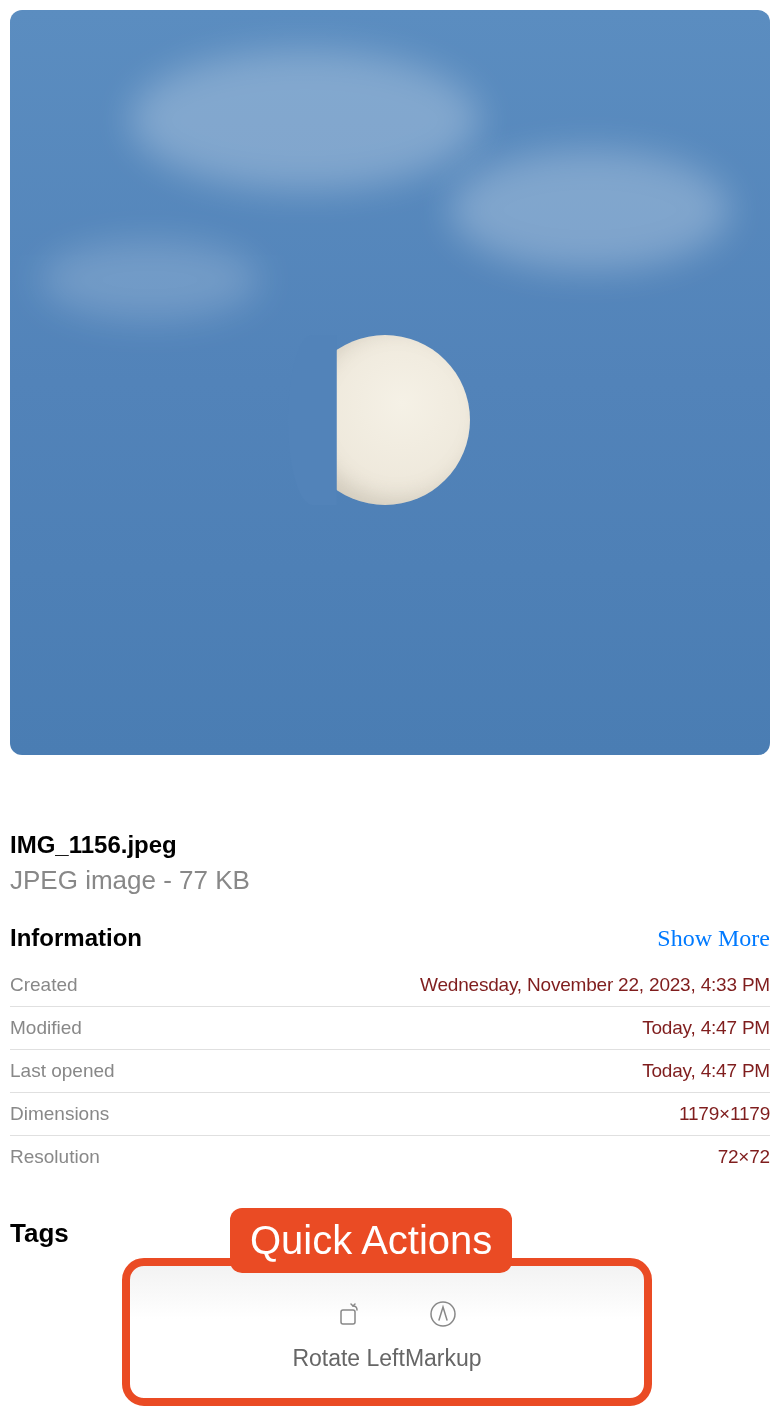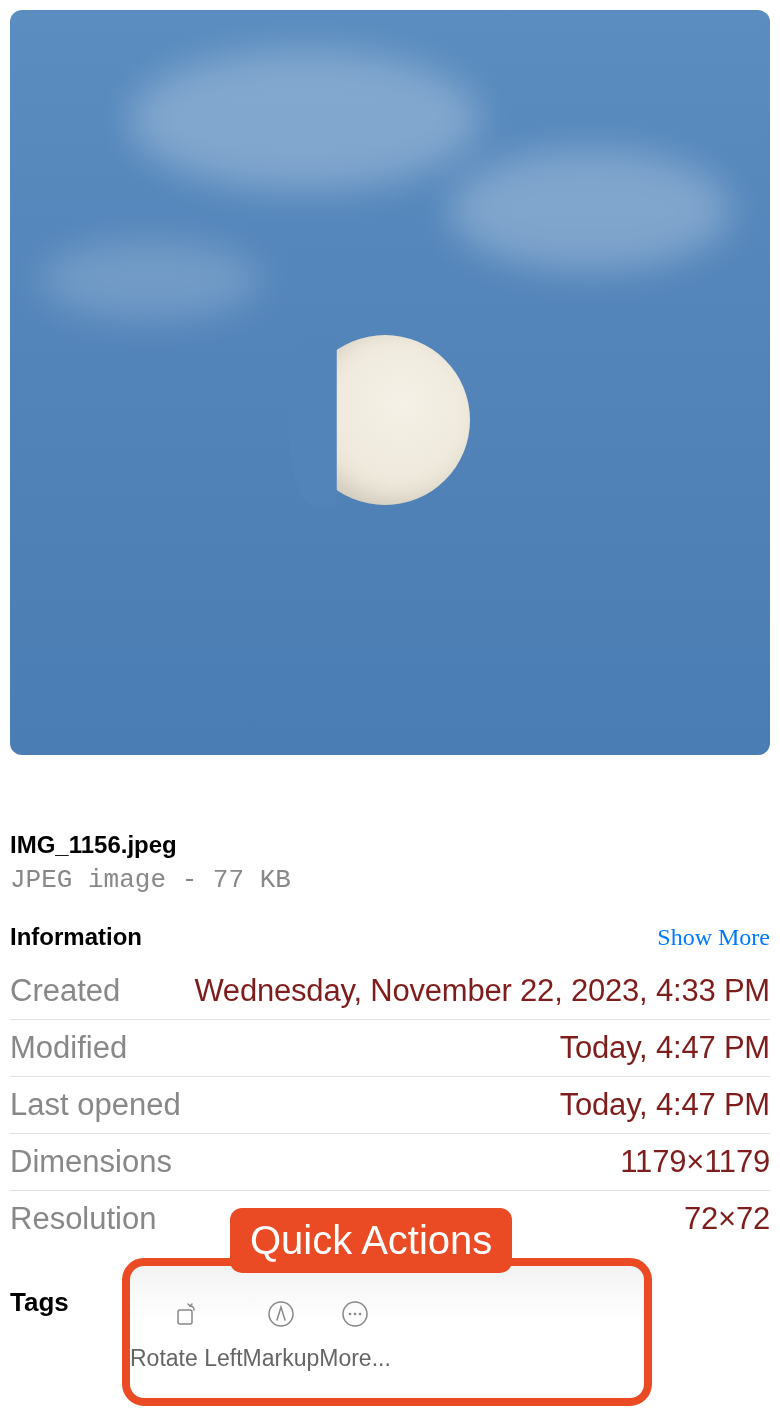--- a/index.html
+++ b/index.html
@@ -62,21 +62,20 @@
     .filename {
       font-size: 24px;
       font-weight: 700;
       margin-top: 66px;
       color: #000;
     }
     .filetype {
       font-size: 26px;
       color: #888;
       margin-top: 6px;
-      font-family: Liberation Mono, monospace;
     }
     .info-header {
       display: flex;
       justify-content: space-between;
       align-items: center;
       margin-top: 28px;
     }
     .info-title {
       font-size: 24px;
       font-weight: 700;
@@ -89,21 +88,21 @@
     }
     .info-table {
       margin-top: 12px;
     }
     .info-row {
       display: flex;
       justify-content: space-between;
       align-items: center;
       padding: 10px 0;
       border-bottom: 1px solid #e0e0e0;
-      font-size: 31px;
+      font-size: 19px;
     }
     .info-row:last-of-type {
       border-bottom: none;
     }
     .info-label {
       color: #888;
     }
     .info-value {
       color: #7f1d1d;
       letter-spacing: -0.2px;
@@ -115,21 +114,21 @@
     }
     .quick-actions-wrapper {
       position: absolute;
       left: 122px;
       top: 1258px;
       width: 530px;
       height: 148px;
       border: 8px solid #ea4b24;
       border-radius: 22px;
       display: flex;
-      justify-content: flex-start;
+      justify-content: center;
       align-items: center;
       padding: 10px 0 4px 0;
       background: linear-gradient(180deg, rgba(230,230,230,0.5) 0%, rgba(255,255,255,0) 40%);
     }
     .quick-actions-badge {
       position: absolute;
       top: -58px;
       left: 100px;
       background: #ea4b24;
       color: #fff;
@@ -228,24 +227,13 @@
   <div class="action-item">
     <div class="action-icon">
       <svg viewBox="0 0 28 28" width="28" height="28">
         <circle cx="14" cy="14" r="12"></circle>
         <path d="M 10 20 L 14 7 L 18 20" stroke-linecap="round"></path>
       </svg>
     </div>
     <div class="action-label">Markup</div>
   </div>
 
-  <div class="action-item">
-    <div class="action-icon">
-      <svg viewBox="0 0 28 28" width="28" height="28">
-        <circle cx="14" cy="14" r="12"></circle>
-        <circle cx="9" cy="14" r="1.3" fill="#888" stroke="none"></circle>
-        <circle cx="14" cy="14" r="1.3" fill="#888" stroke="none"></circle>
-        <circle cx="19" cy="14" r="1.3" fill="#888" stroke="none"></circle>
-      </svg>
-    </div>
-    <div class="action-label">More...</div>
-  </div>
 </div>
 
 </body></html>

